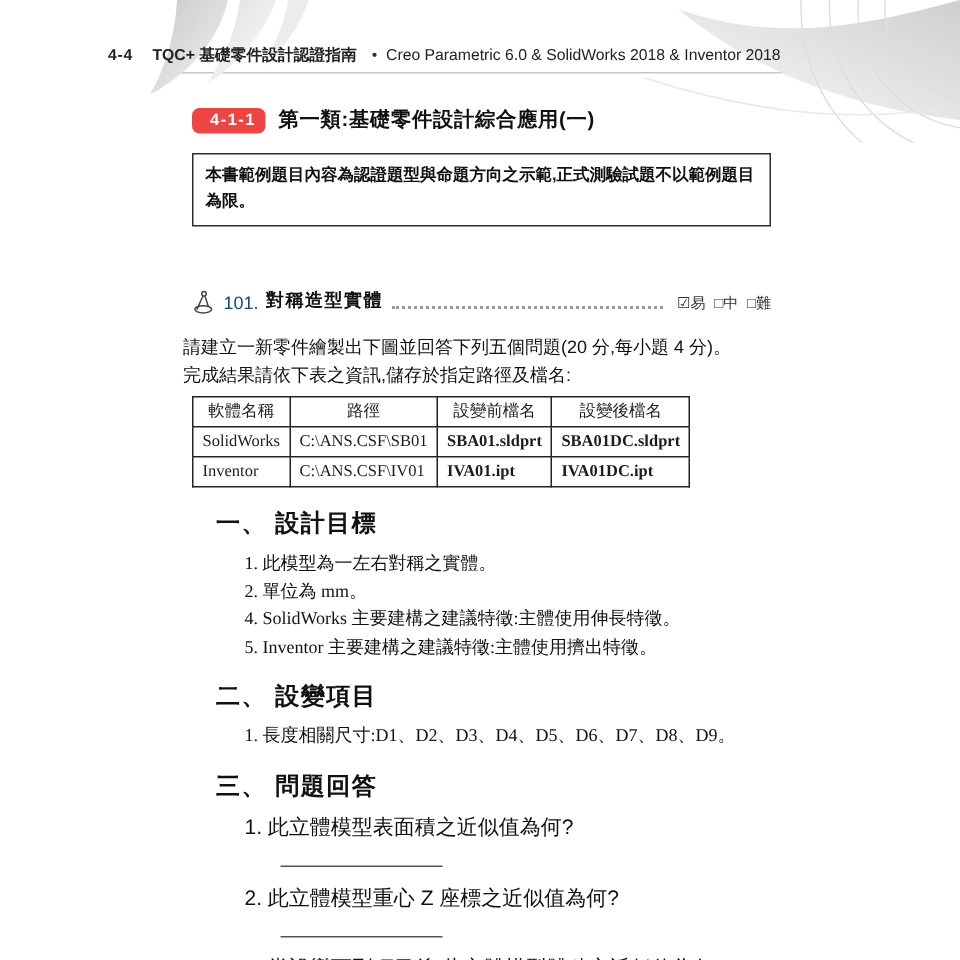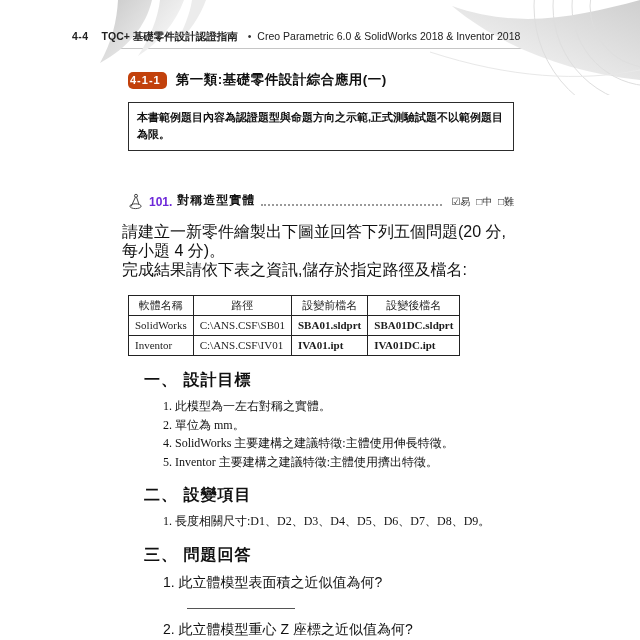--- a/index.html
+++ b/index.html
@@ -24,52 +24,52 @@
   .header-row .booktitle{font-weight:bold;margin-right:4px;}
   .header-row .bullet{margin:0 3px;color:#333;}
   .header-rule{
     margin:4px 0 0 108px;
     border:none;border-top:1px solid #c6c6c6;
   }
   
   .content{margin:22px 0 0 128px;width:386px;}
   .section-head{display:flex;align-items:center;gap:9px;}
   .badge{
-    background:#c2410c;color:#fff;
+    background:#ef4444;color:#fff;
     font-weight:bold;font-size:11px;
-    padding:2px 6px 3px 2px;border-radius:5px;
+    padding:2px 6px 3px 12px;border-radius:5px;
     letter-spacing:1px;
   }
   .section-title{font-size:13.5px;font-weight:bold;color:#111;letter-spacing:0.5px;}
   .notice{
     margin-top:13px;
     border:1px solid #2c2c2c;
     padding:6px 8px 7px 8px;
     font-size:11px;line-height:17px;
     color:#111;font-weight:bold;
   }
   .exercise-row{
     margin-top:14px;
     display:flex;align-items:flex-end;
     font-size:12px;
   }
   .exercise-icon{flex:0 0 auto;margin-right:6px;position:relative;top:1px;}
-  .ex-num{font-weight:bold;margin-right:5px;color:#6d28d9;}
+  .ex-num{font-weight:normal;margin-right:5px;color:#0c4a6e;}
   .ex-title{font-weight:bold;color:#111;letter-spacing:1px;}
   .leader{
     flex:1 1 auto;
     border-bottom:2px dotted #9a9a9a;
     margin:0 6px 3px 6px;height:1px;
   }
   .difficulty{flex:0 0 auto;font-size:10px;color:#333;white-space:nowrap;margin-top:30px;}
   .difficulty span{margin-left:3px;}
-  .intro{margin:13px 0 0 -6px;font-size:16px;line-height:19px;color:#111;}
+  .intro{margin:13px 0 0 -6px;font-size:12px;line-height:19px;color:#111;}
   
   table.spec{
-    margin-top:16px;
+    margin-top:4px;
     border-collapse:collapse;
     width:319px;
     font-size:11px;
     font-family:"Liberation Serif", serif;
   }
   table.spec th{
     font-family:"Liberation Sans", sans-serif;
     font-weight:normal;
     text-align:center;
     font-size:11px;

